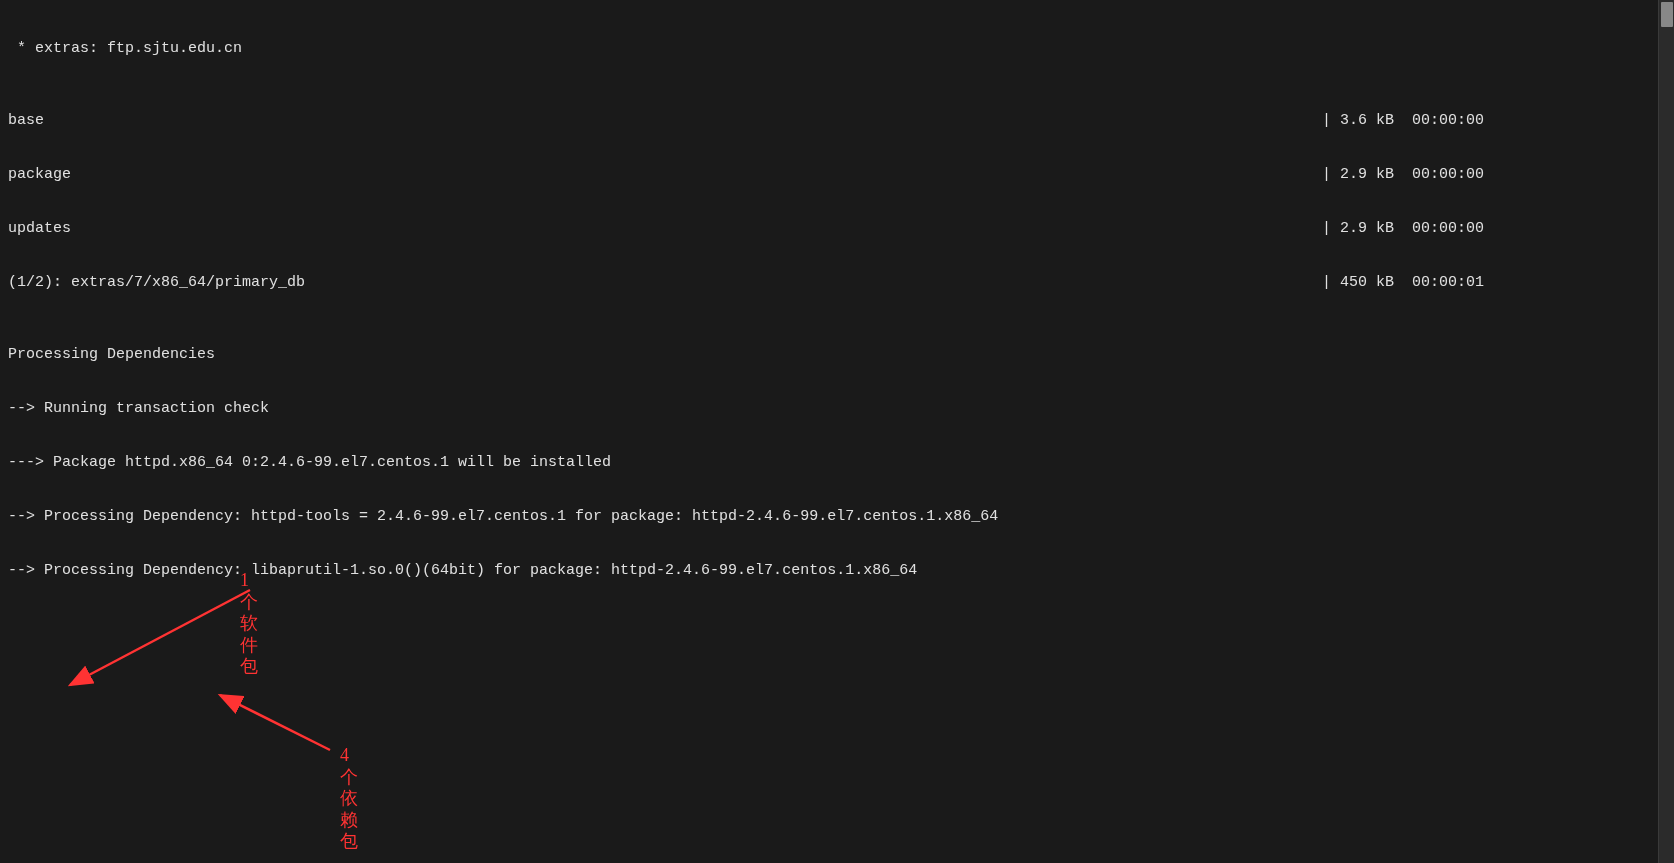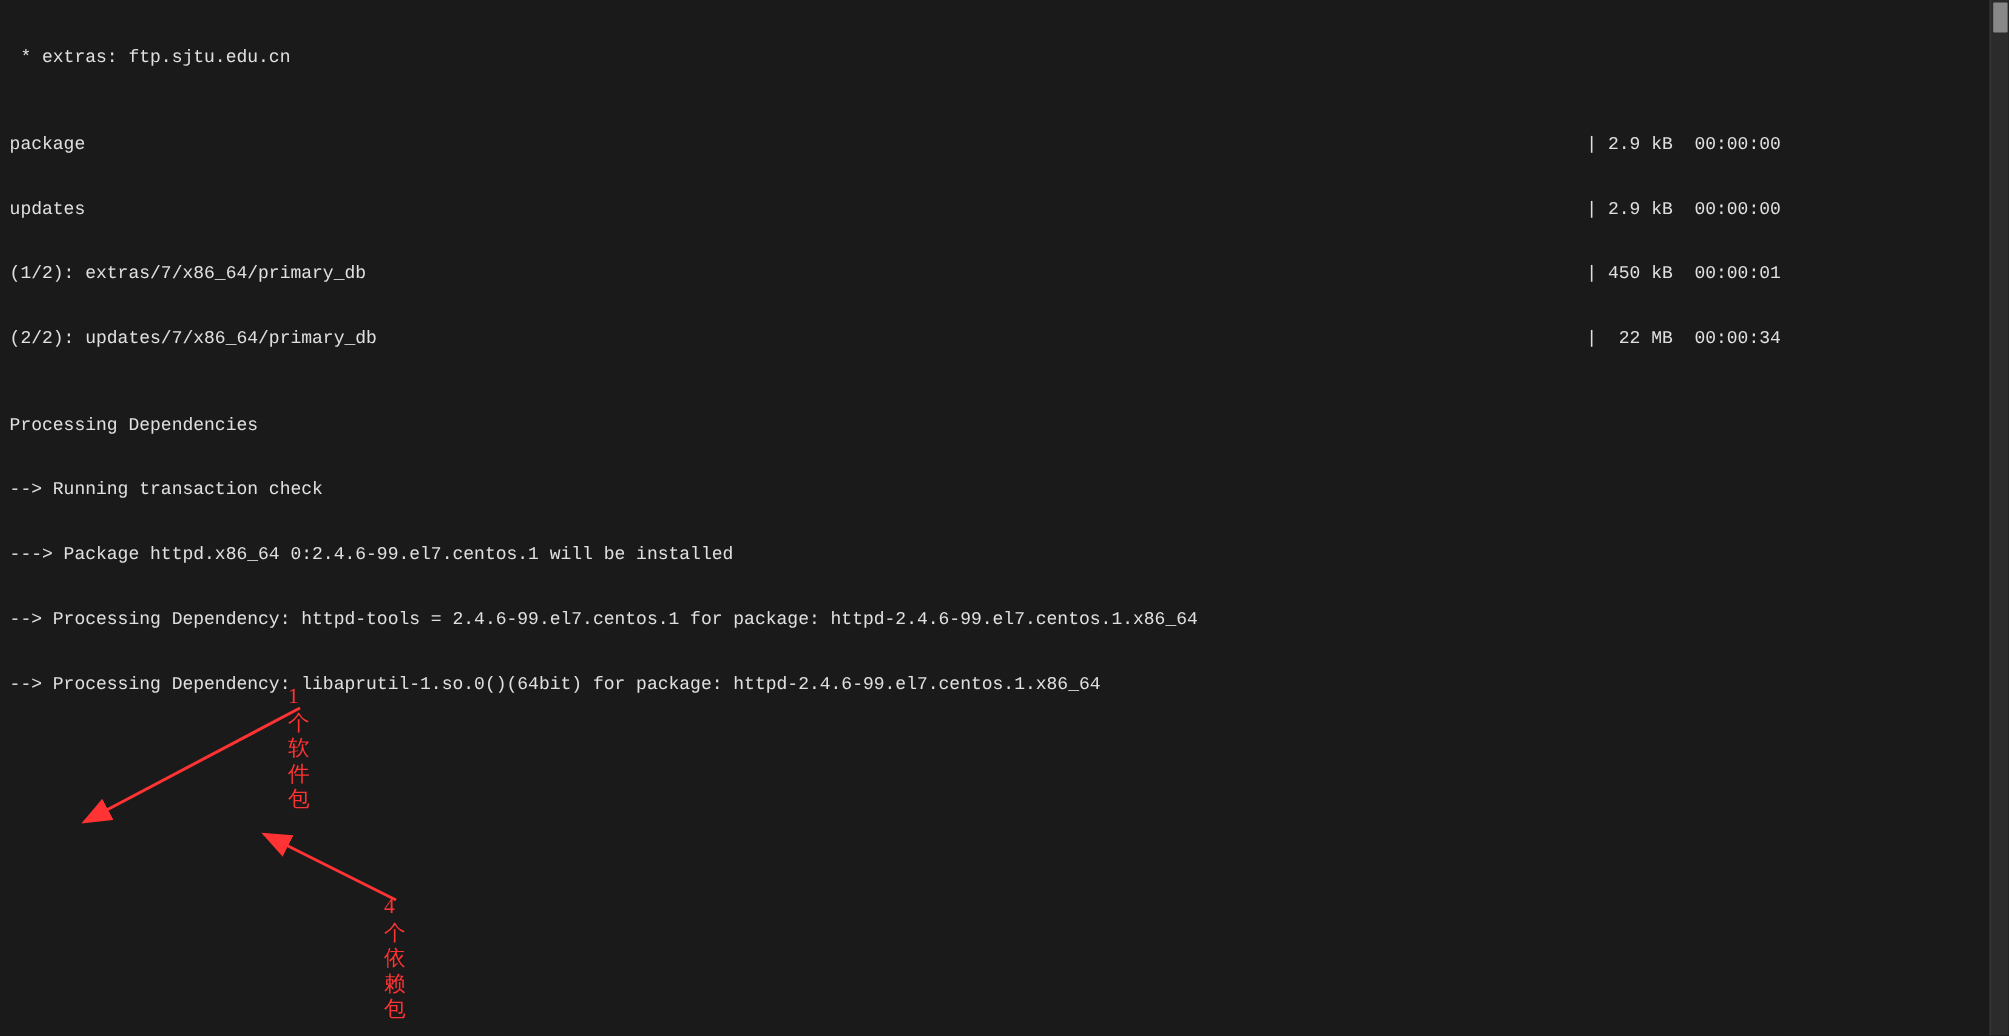--- a/index.html
+++ b/index.html
@@ -57,24 +57,24 @@
       font-size: 18px;
       font-weight: 500;
     }
   </style>
 </head>
 <body>
 
 <div class="terminal">
   <span class="line"> * extras: ftp.sjtu.edu.cn</span>
 
+  <div class="row"><span>base</span><span class="right-aligned">| 3.6 kB  00:00:00</span></div>
   <div class="row"><span>package</span><span class="right-aligned">| 2.9 kB  00:00:00</span></div>
   <div class="row"><span>updates</span><span class="right-aligned">| 2.9 kB  00:00:00</span></div>
   <div class="row"><span>(1/2): extras/7/x86_64/primary_db</span><span class="right-aligned">| 450 kB  00:00:01</span></div>
-  <div class="row"><span>(2/2): updates/7/x86_64/primary_db</span><span class="right-aligned">|  22 MB  00:00:34</span></div>
 
   <span class="line">Processing Dependencies</span>
   <span class="line">--&gt; Running transaction check</span>
   <span class="line">---&gt; Package httpd.x86_64 0:2.4.6-99.el7.centos.1 will be installed</span>
   <span class="line">--&gt; Processing Dependency: httpd-tools = 2.4.6-99.el7.centos.1 for package: httpd-2.4.6-99.el7.centos.1.x86_64</span>
   <span class="line">--&gt; Processing Dependency: libaprutil-1.so.0()(64bit) for package: httpd-2.4.6-99.el7.centos.1.x86_64</span>
   
   
   
   
@@ -111,18 +111,18 @@
   <svg width="1674" height="863" style="position:absolute;top:0;left:0">
     <defs>
       <marker id="arrowhead" markerWidth="10" markerHeight="8" refX="9" refY="4" orient="auto">
         <polygon points="0 0, 10 4, 0 8" fill="#ff3333"></polygon>
       </marker>
     </defs>
     <line x1="250" y1="590" x2="70" y2="685" stroke="#ff3333" stroke-width="2.5" marker-end="url(#arrowhead)"></line>
     <line x1="330" y1="750" x2="220" y2="695" stroke="#ff3333" stroke-width="2.5" marker-end="url(#arrowhead)"></line>
   </svg>
   <div class="annotation-text" style="top:570px;left:240px">1 个软件包</div>
-  <div class="annotation-text" style="top:745px;left:320px">4 个依赖包</div>
+  <div class="annotation-text" style="top:745px;left:340px">4 个依赖包</div>
 </div>
 
 <div class="scrollbar-track">
   <div class="scrollbar-thumb"></div>
 </div>
 
 </body></html>

